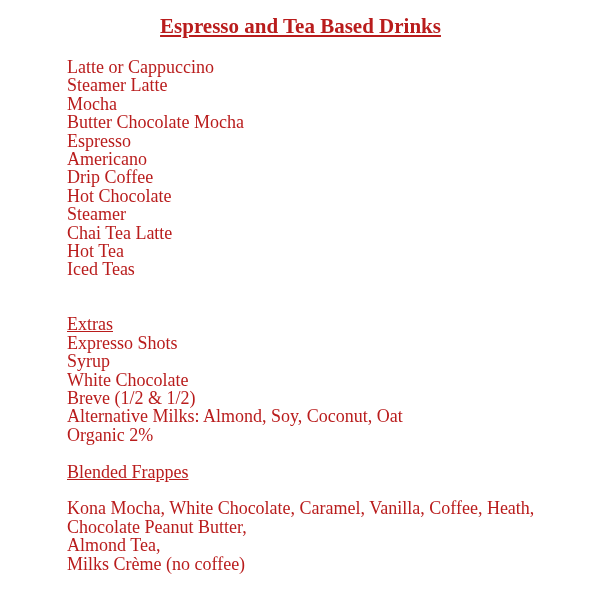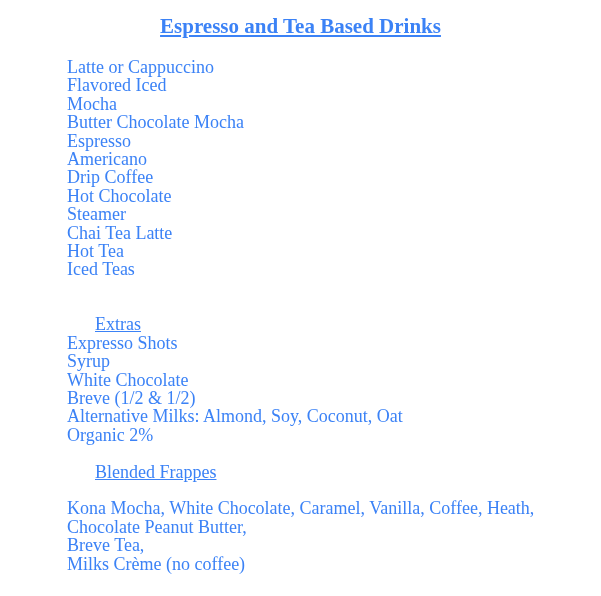--- a/index.html
+++ b/index.html
@@ -5,21 +5,21 @@
   html, body {
     margin: 0;
     padding: 0;
     background: #ffffff;
   }
   .page {
     position: relative;
     width: 601px;
     height: 596px;
     background: #ffffff;
-    color: #3b82f6;
+    color: #b91c1c;
     font-family: "Liberation Serif", serif;
     overflow: hidden;
   }
   .doc-title {
     margin: 0;
     padding-top: 14px;
     text-align: center;
     font-size: 21px;
     font-weight: bold;
     text-decoration: underline;
@@ -33,34 +33,33 @@
   }
   .line {
     height: 18.4px;
     white-space: nowrap;
   }
   .blank-line {
     height: 18.4px;
   }
   .section-heading {
     text-decoration: underline;
-    margin-left: 28px;
   }
 </style>
 </head>
 <body>
 
 <div class="page">
 
   <h1 class="doc-title">Espresso and Tea Based Drinks</h1>
 
   <div class="doc-body">
 
     <div class="line">Latte or Cappuccino</div>
-    <div class="line">Flavored Iced</div>
+    <div class="line">Steamer Latte</div>
     <div class="line">Mocha</div>
     <div class="line">Butter Chocolate Mocha</div>
     <div class="line">Espresso</div>
     <div class="line">Americano</div>
     <div class="line">Drip Coffee</div>
     <div class="line">Hot Chocolate</div>
     <div class="line">Steamer</div>
     <div class="line">Chai Tea Latte</div>
     <div class="line">Hot Tea</div>
     <div class="line">Iced Teas</div>
@@ -77,17 +76,17 @@
     <div class="line">Organic 2%</div>
 
     <div class="blank-line"></div>
 
     <div class="line section-heading">Blended Frappes</div>
 
     <div class="blank-line"></div>
 
     <div class="line">Kona Mocha, White Chocolate, Caramel, Vanilla, Coffee, Heath,</div>
     <div class="line">Chocolate Peanut Butter,</div>
-    <div class="line">Breve Tea,</div>
+    <div class="line">Almond Tea,</div>
     <div class="line">Milks Crème (no coffee)</div>
 
   </div>
 </div>
 
 </body></html>

